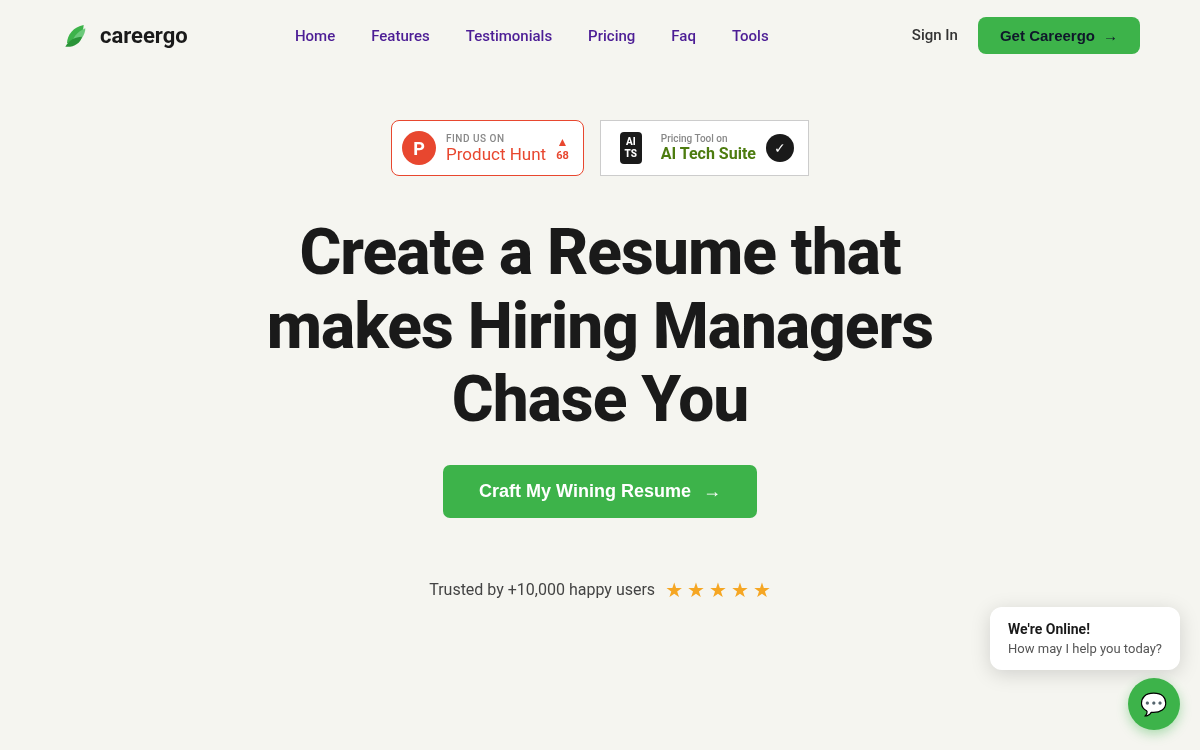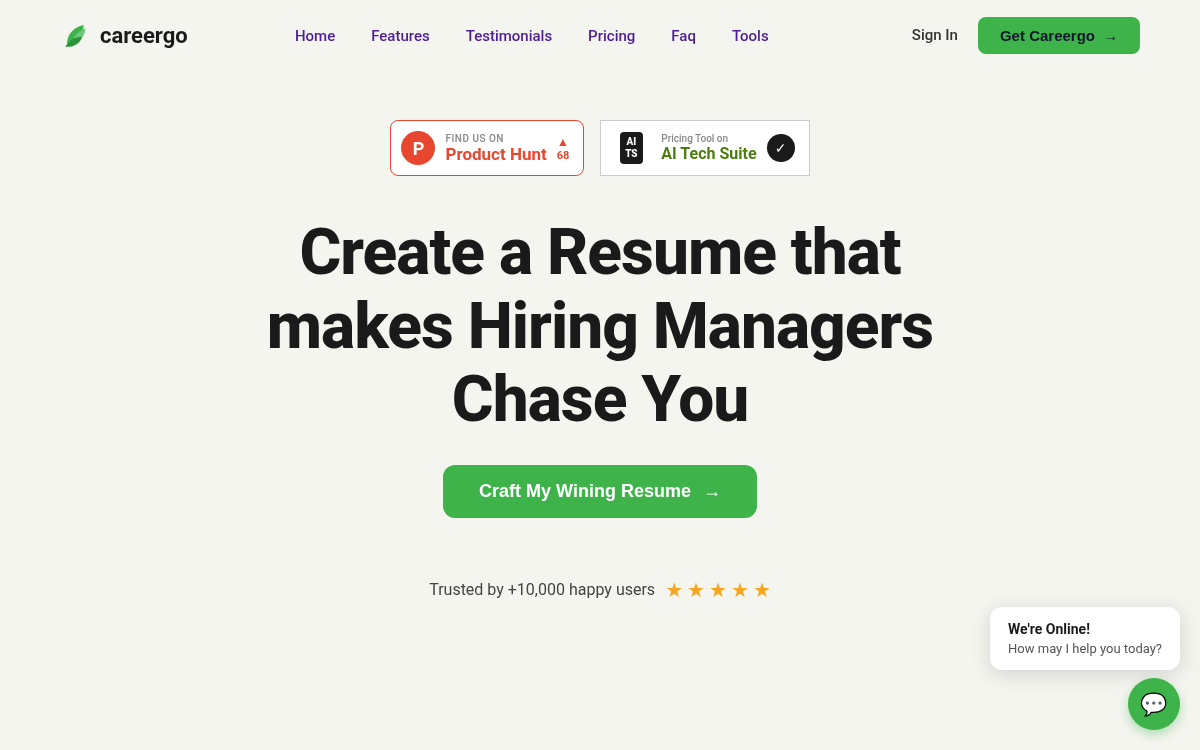--- a/index.html
+++ b/index.html
@@ -130,21 +130,21 @@
     .ph-find-us {
       font-size: 10px;
       color: #888;
       text-transform: uppercase;
       letter-spacing: 0.5px;
       font-weight: 500;
     }
 
     .ph-product-hunt {
       font-size: 17px;
-      font-weight: 700;
+      font-weight: 400;
       color: #e8472f;
     }
 
     .ph-votes {
       display: flex;
       flex-direction: column;
       align-items: center;
       color: #e8472f;
       font-size: 11px;
       font-weight: 700;
@@ -234,21 +234,21 @@
       line-height: 1.6;
       margin-bottom: 40px;
     }
 
     
     .cta-button {
       background-color: #3db34a;
       color: white;
       border: none;
       padding: 16px 36px;
-      border-radius: 12px;
+      border-radius: 7px;
       font-size: 18px;
       font-weight: 600;
       cursor: pointer;
       display: flex;
       align-items: center;
       gap: 12px;
       margin-bottom: 60px;
     }
 
     

